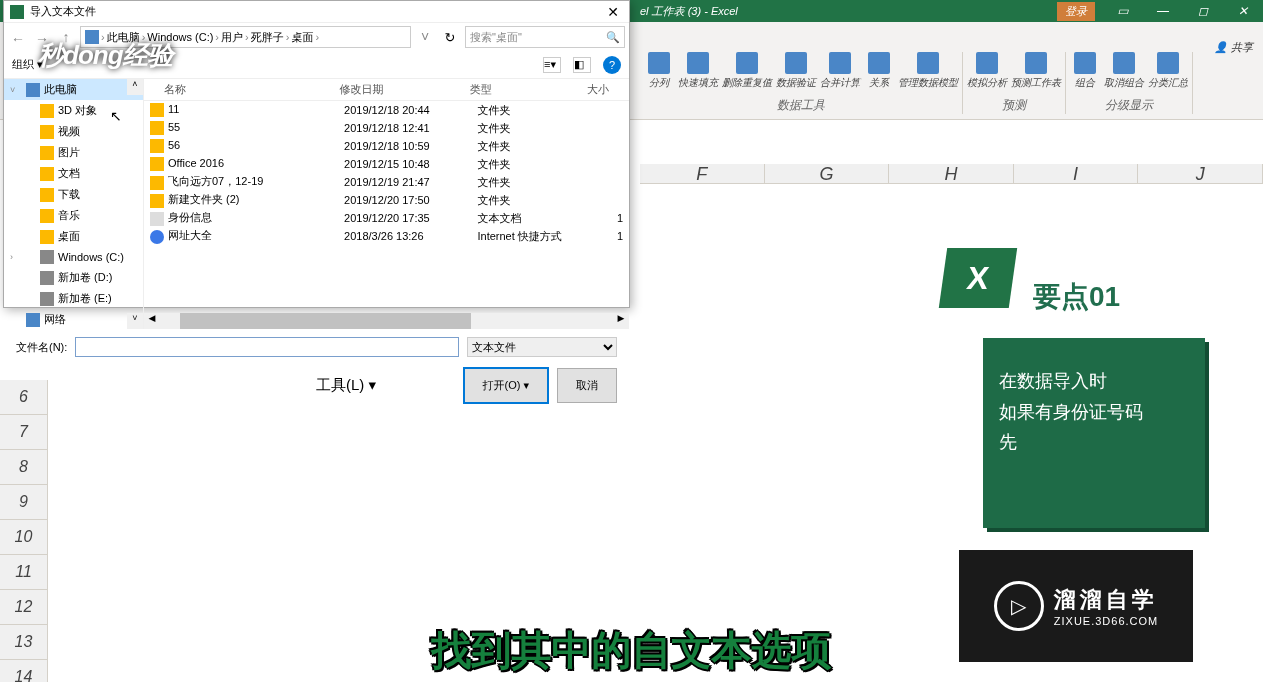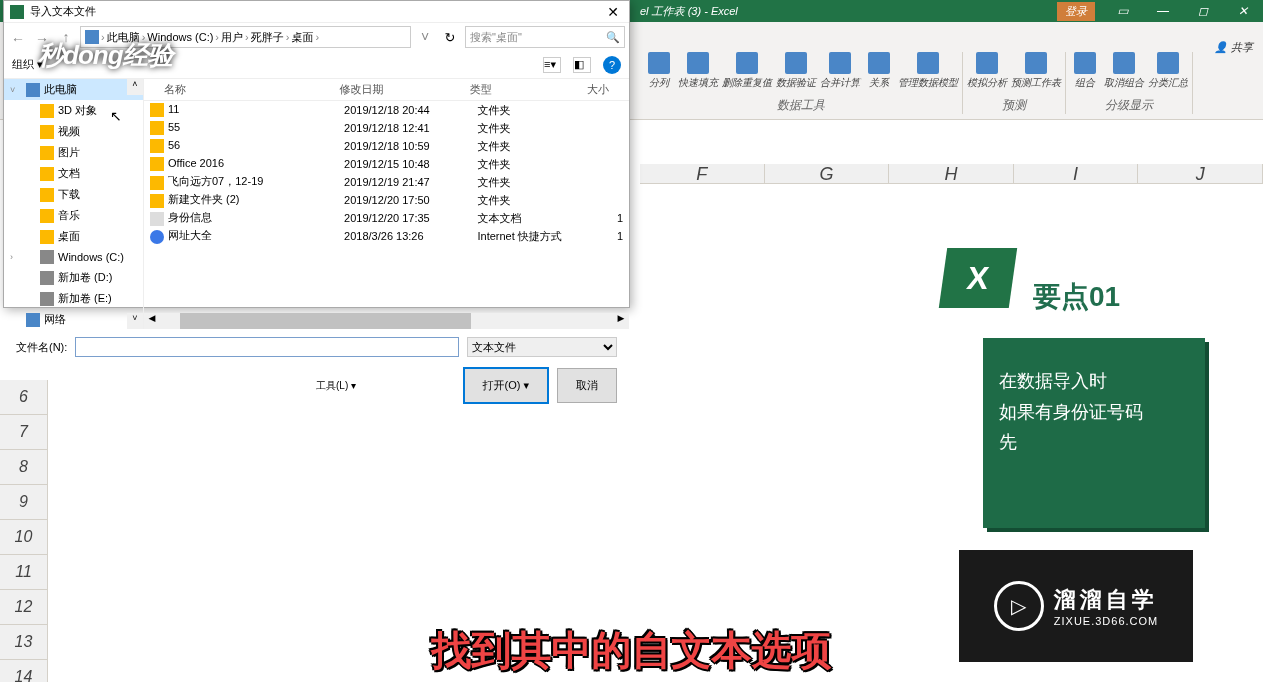--- a/index.html
+++ b/index.html
@@ -77,35 +77,35 @@
   .fd-list .hscroll { position: absolute; bottom: 0; left: 0; right: 0; height: 16px; background: #f0f0f0; display: flex; }
   .fd-list .hscroll .thumb { background: #c1c1c1; width: 60%; margin-left: 20px; }
   .fd-list .hscroll .arrow { width: 16px; text-align: center; font-size: 9px; }
 
   .fd-bottom { padding: 8px 12px; }
   .fd-filename-row { display: flex; align-items: center; gap: 8px; margin-bottom: 10px; }
   .fd-filename-row label { font-size: 11px; }
   .fd-filename-row input { flex: 1; border: 1px solid #7a9fcd; height: 20px; padding: 0 4px; font-size: 11px; outline: none; }
   .fd-filename-row select { width: 150px; height: 20px; font-size: 11px; border: 1px solid #ccc; }
   .fd-buttons-row { display: flex; justify-content: flex-end; align-items: center; gap: 8px; }
-  .fd-buttons-row .tools { font-size: 10px; margin-right: auto; margin-left: 300px; cursor: pointer; }
+  .fd-buttons-row .tools { font-size: 15px; margin-right: auto; margin-left: 300px; cursor: pointer; }
   .fd-buttons-row button { font-size: 11px; padding: 9px 18px; cursor: pointer; border: 1px solid #adadad; background: #e1e1e1; }
   .fd-buttons-row button.primary { border: 2px solid #0078d7; background: #e1e1e1; }
 
   
   .logo-overlay { position: absolute; top: 38px; left: 38px; z-index: 20; font-size: 26px; font-weight: bold; color: #fff; text-shadow: 0 0 6px #000; font-style: italic; letter-spacing: -1px; }
 
   
   .tipcard { position: absolute; right: 58px; top: 258px; width: 232px; height: 280px; z-index: 15; }
   .tipcard .xl-icon { position: absolute; top: -10px; left: -30px; width: 70px; height: 60px; background: #217346; display: flex; align-items: center; justify-content: center; color: #fff; font-size: 32px; font-weight: bold; transform: skewX(-8deg); }
   .tipcard .tiptitle { position: absolute; top: 20px; left: 60px; font-size: 28px; color: #216e4e; font-weight: bold; }
   .tipcard .tipbody { position: absolute; top: 80px; left: 10px; right: 0; height: 190px; background: #1e6b47; color: #fff; padding: 28px 16px; font-size: 18px; line-height: 1.7; box-shadow: 4px 4px 0 #134d33; }
 
   
-  .caption { position: absolute; bottom: 4px; left: 50%; transform: translateX(-50%); font-size: 40px; font-weight: bold; color: #ef4444; text-shadow: -2px 0 #000, 2px 0 #000, 0 -2px #000, 0 2px #000, -2px -2px #000, 2px 2px #000; z-index: 30; white-space: nowrap; }
+  .caption { position: absolute; bottom: 4px; left: 50%; transform: translateX(-50%); font-size: 40px; font-weight: bold; color: #15803d; text-shadow: -2px 0 #000, 2px 0 #000, 0 -2px #000, 0 2px #000, -2px -2px #000, 2px 2px #000; z-index: 30; white-space: nowrap; }
 
   
   .zixue { position: absolute; right: 70px; bottom: 20px; width: 234px; height: 112px; background: #1a1a1a; display: flex; align-items: center; justify-content: center; gap: 10px; z-index: 14; }
   .zixue .play { width: 50px; height: 50px; border: 3px solid #fff; border-radius: 50%; display: flex; align-items: center; justify-content: center; color: #fff; font-size: 20px; }
   .zixue .txt { color: #fff; }
   .zixue .txt .big { font-size: 22px; font-weight: bold; letter-spacing: 4px; }
   .zixue .txt .small { font-size: 11px; letter-spacing: 1px; }
 
   
   .cursor { position: absolute; top: 108px; left: 110px; z-index: 25; font-size: 14px; color: #000; pointer-events: none; }

